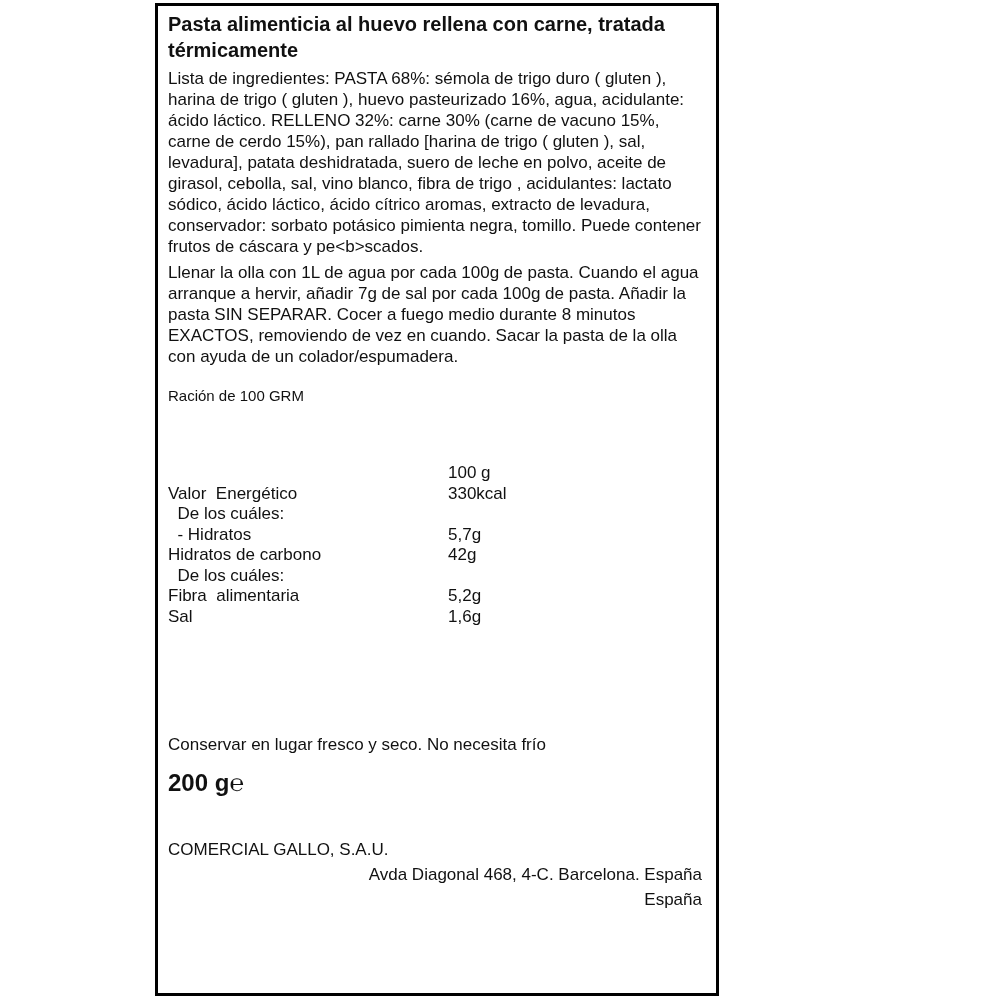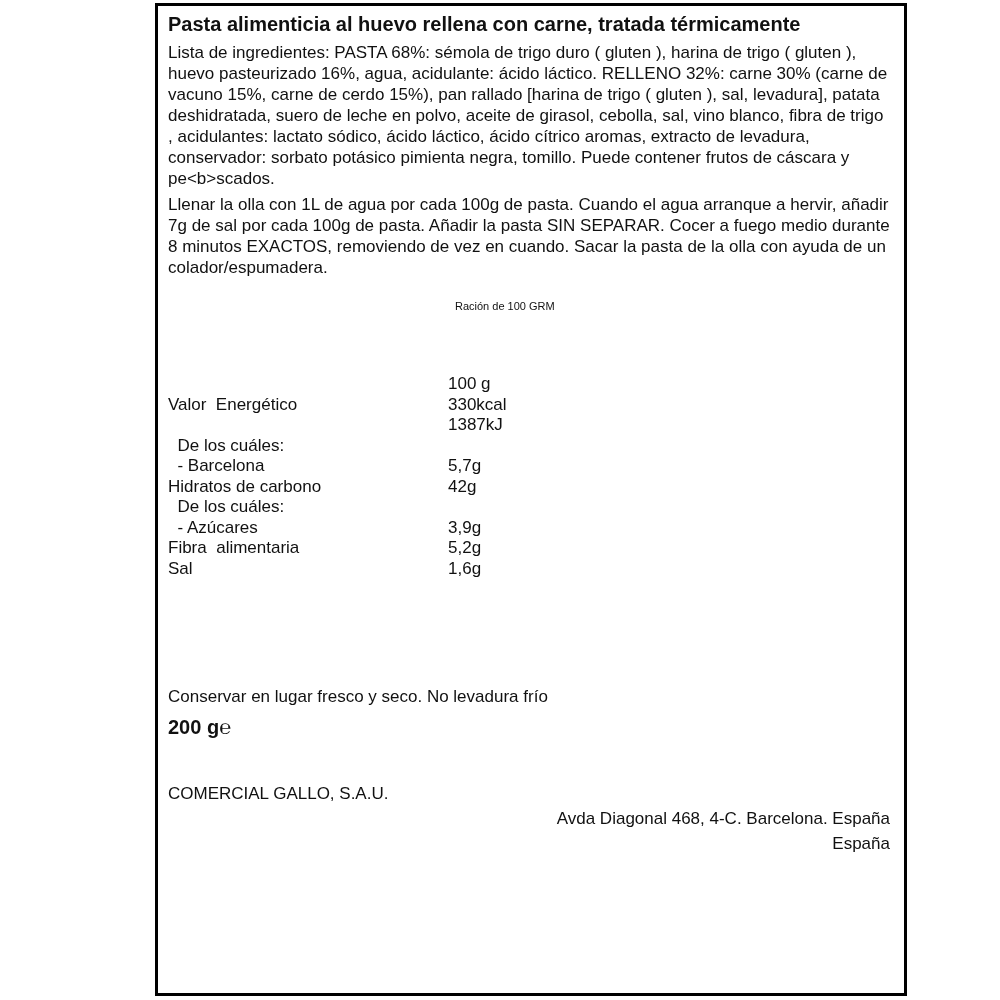--- a/index.html
+++ b/index.html
@@ -11,21 +11,21 @@
     width: 1000px;
     height: 1000px;
     position: relative;
     font-family: "Liberation Sans", "DejaVu Sans", sans-serif;
     color: #111111;
   }
   .label-box {
     position: absolute;
     left: 155px;
     top: 3px;
-    width: 752px;
+    width: 564px;
     height: 993px;
     box-sizing: border-box;
     border: 3px solid #000000;
     background: #ffffff;
     padding: 0 14px 0 10px;
     overflow: hidden;
   }
   .title {
     margin-top: 5px;
     font-size: 20px;
@@ -33,22 +33,21 @@
     line-height: 26px;
   }
   .para {
     margin-top: 5px;
     font-size: 17px;
     line-height: 21px;
   }
   .para .b { font-weight: normal; }
   .serving-line {
     margin-top: 18px;
-    margin-left: 287px;
-    font-size: 11px;
+    font-size: 15px;
     line-height: 21px;
   }
   .ntable {
     margin-top: 57px;
     font-size: 17px;
   }
   .nrow {
     position: relative;
     height: 20.5px;
     line-height: 20.5px;
@@ -63,22 +62,22 @@
     width: 150px;
     text-align: left;
     white-space: pre;
   }
   .storage {
     margin-top: 107px;
     font-size: 17px;
     line-height: 21px;
   }
   .net-weight {
-    margin-top: 8px;
-    font-size: 20px;
+    margin-top: 16px;
+    font-size: 24px;
     line-height: 24px;
   }
   .net-weight .b { font-weight: bold; }
   .manufacturer {
     margin-top: 42px;
     font-size: 17px;
   }
   .manufacturer-name {
     font-weight: normal;
     line-height: 25px;
@@ -104,54 +103,46 @@
   <div class="ntable">
     <div class="nrow">
       <span class="nlabel"></span>
       <span class="nvalue">100 g</span>
     </div>
     <div class="nrow">
       <span class="nlabel">Valor  Energético</span>
       <span class="nvalue">330kcal</span>
     </div>
     <div class="nrow">
-      <span class="nlabel"></span>
-      <span class="nvalue">1387kJ</span>
-    </div>
-    <div class="nrow">
       <span class="nlabel">  De los cuáles:</span>
       <span class="nvalue"></span>
     </div>
     <div class="nrow">
-      <span class="nlabel">  - Barcelona</span>
+      <span class="nlabel">  - Hidratos</span>
       <span class="nvalue">5,7g</span>
     </div>
     <div class="nrow">
       <span class="nlabel">Hidratos de carbono</span>
       <span class="nvalue">42g</span>
     </div>
     <div class="nrow">
       <span class="nlabel">  De los cuáles:</span>
       <span class="nvalue"></span>
     </div>
     <div class="nrow">
-      <span class="nlabel">  - Azúcares</span>
-      <span class="nvalue">3,9g</span>
-    </div>
-    <div class="nrow">
       <span class="nlabel">Fibra  alimentaria</span>
       <span class="nvalue">5,2g</span>
     </div>
     <div class="nrow">
       <span class="nlabel">Sal</span>
       <span class="nvalue">1,6g</span>
     </div>
   </div>
 
-  <div class="storage">Conservar en lugar fresco y seco. No levadura frío</div>
+  <div class="storage">Conservar en lugar fresco y seco. No necesita frío</div>
 
   <div class="net-weight"><span class="b">200 g</span><span>℮</span></div>
 
   <div class="manufacturer">
     <div class="manufacturer-name">COMERCIAL GALLO, S.A.U.</div>
     <div class="manufacturer-line">Avda Diagonal 468, 4-C. Barcelona. España</div>
     <div class="manufacturer-line">España</div>
   </div>
 
 </div>

